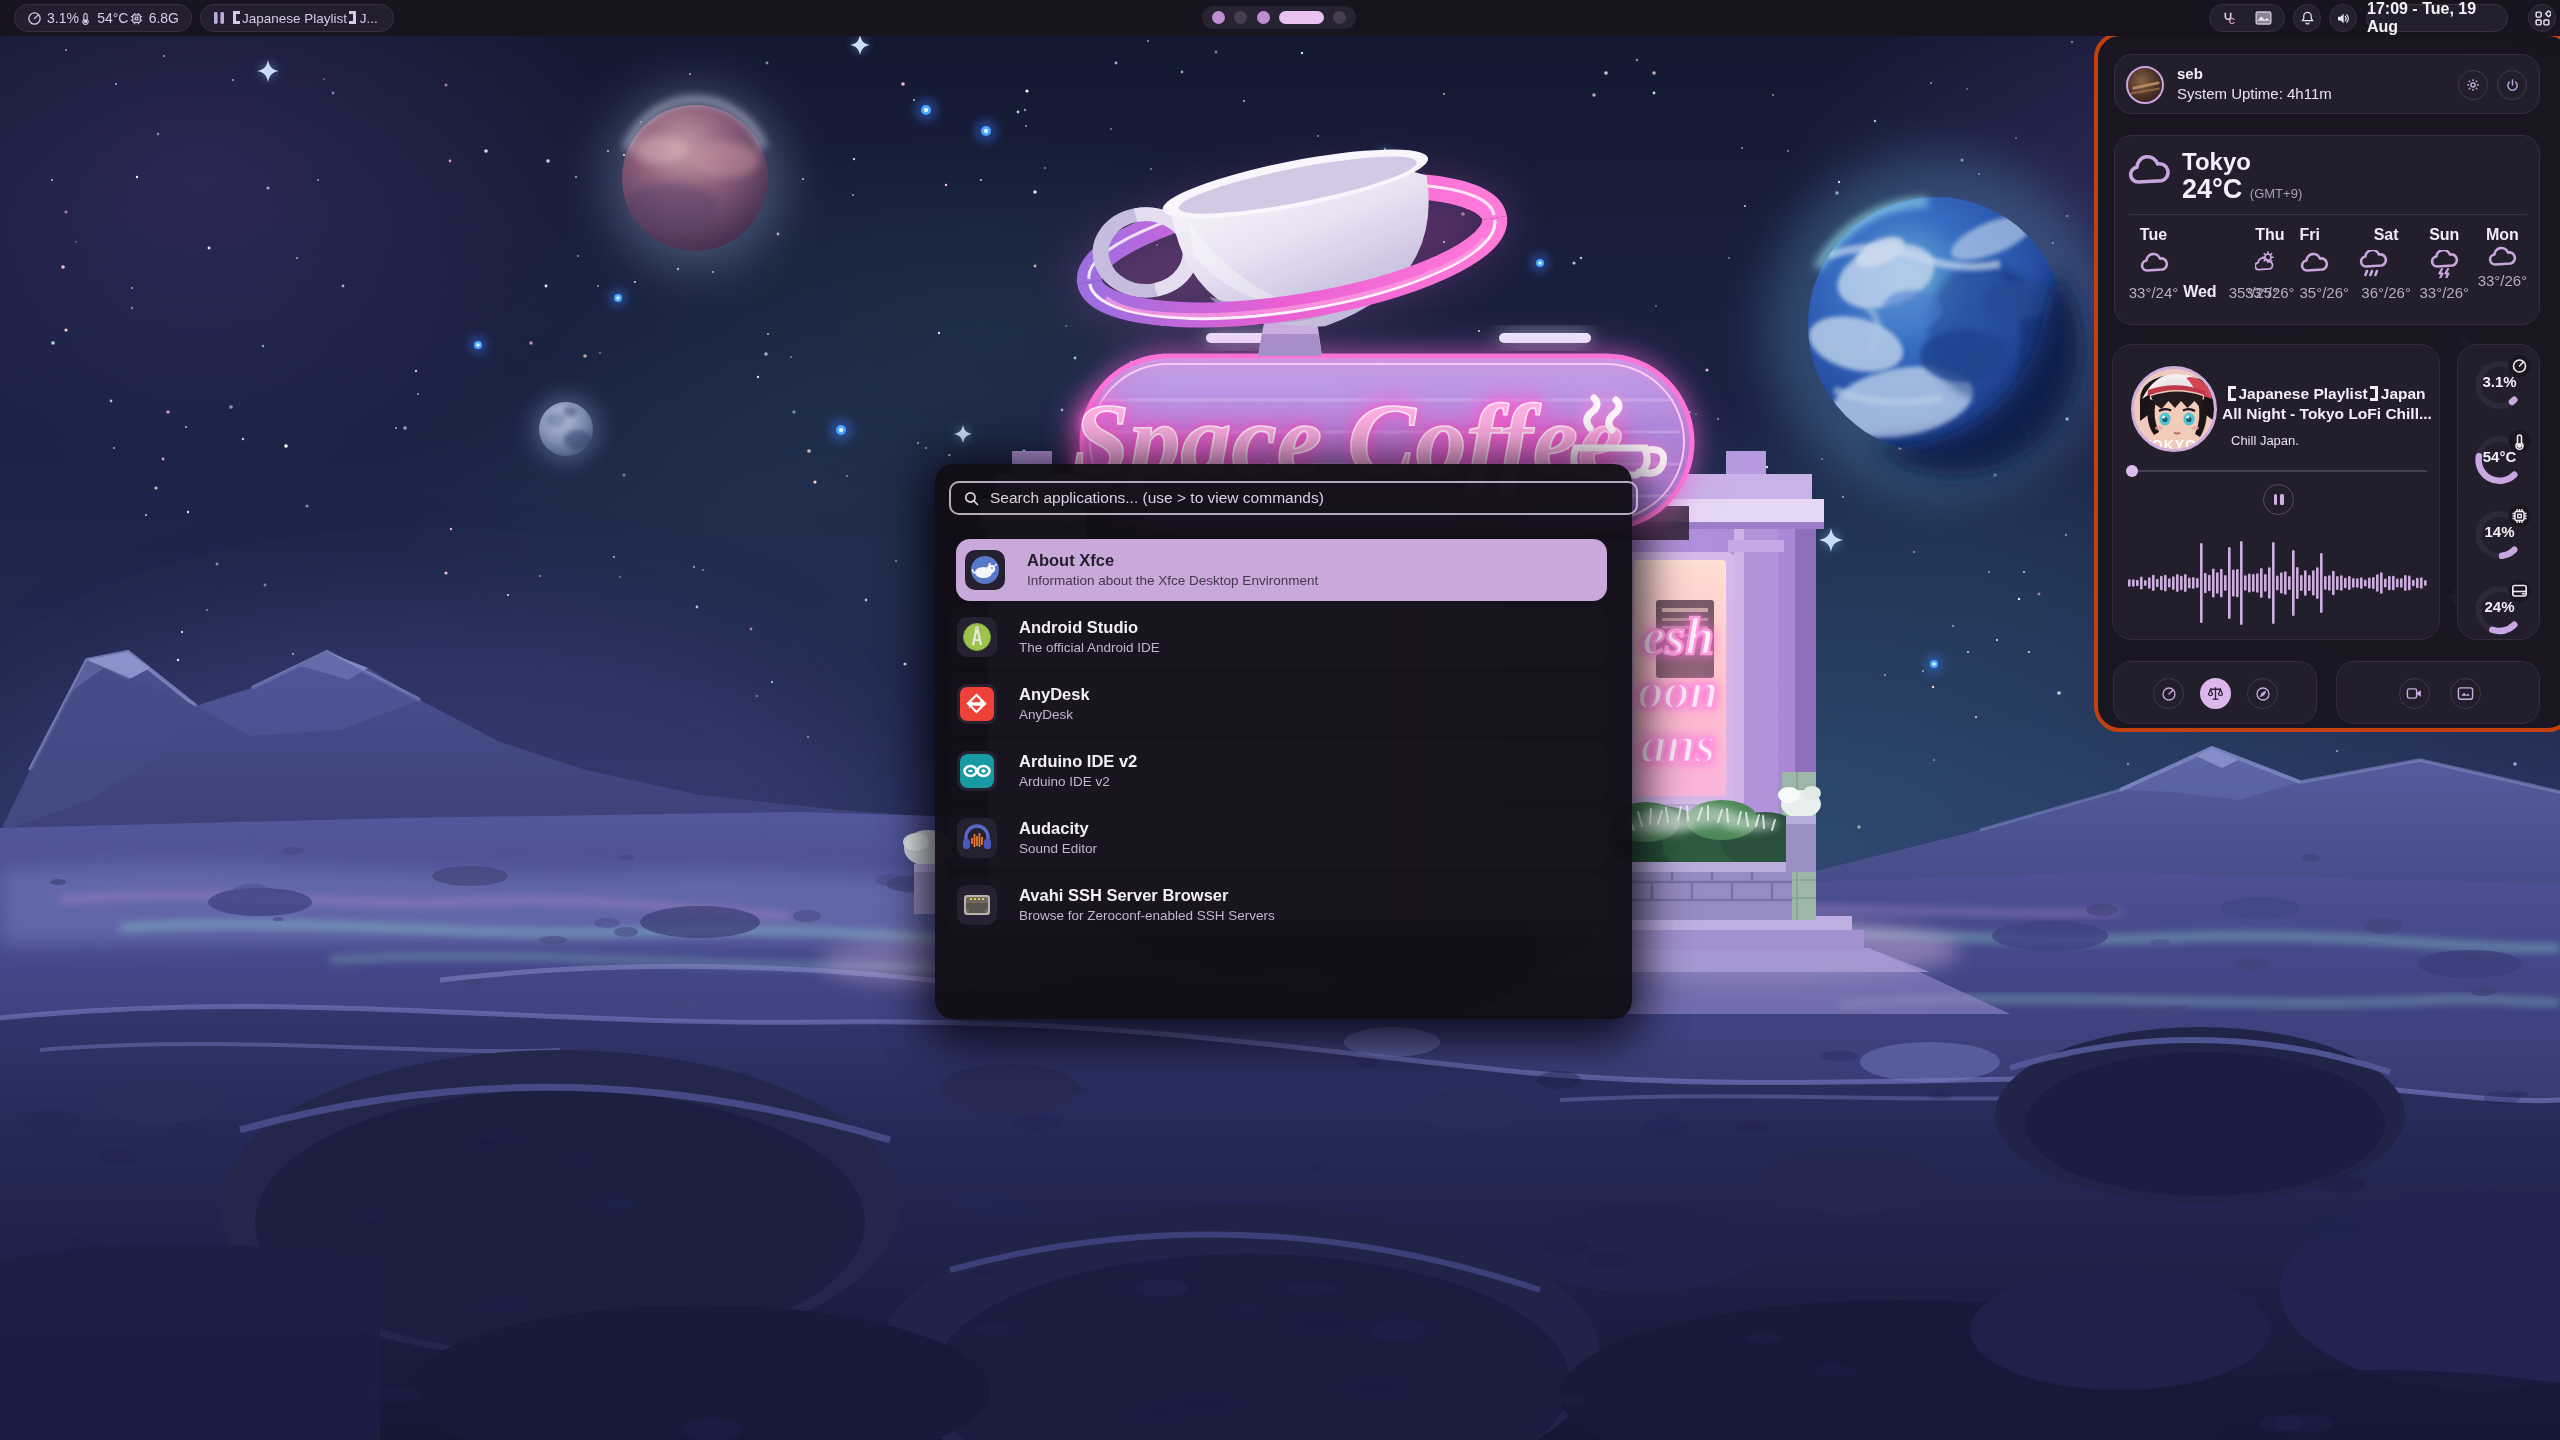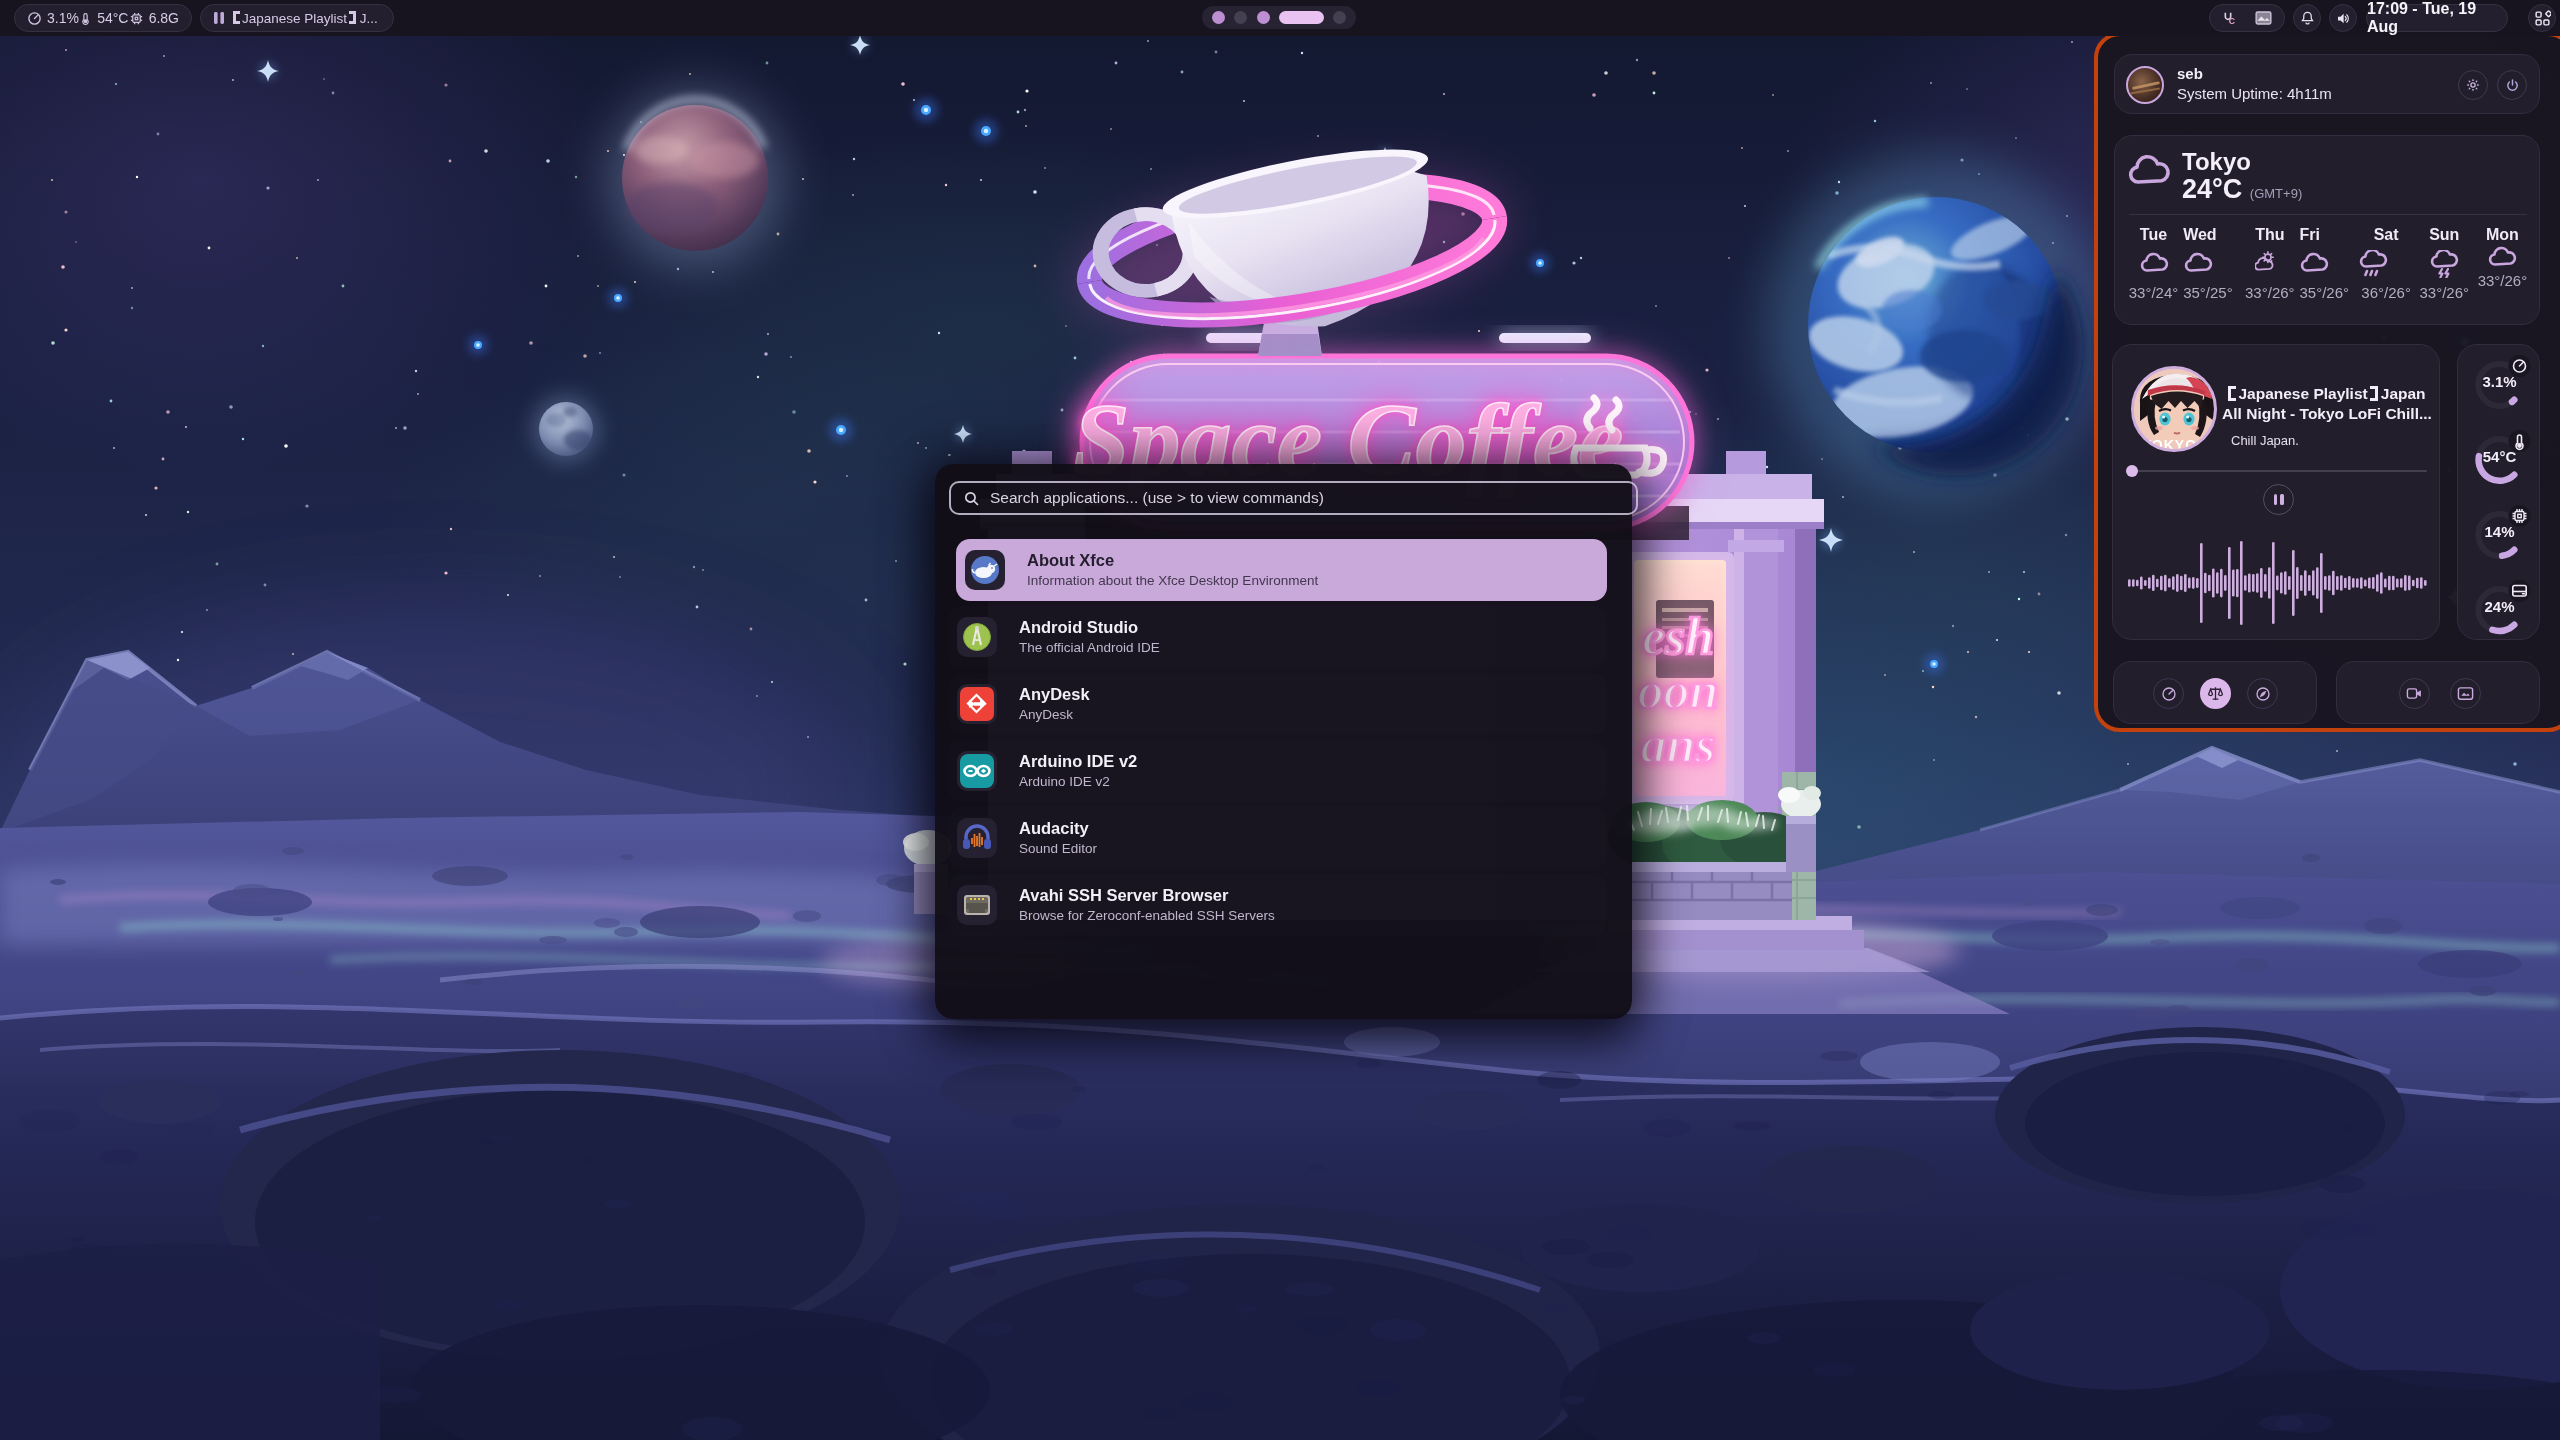--- a/index.html
+++ b/index.html
@@ -1084,21 +1084,21 @@
 
       <div style="width:57px; display:flex; flex-direction:column; align-items:center; gap:6px;">
           <div class="wday">Tue</div>
           <svg width="30" height="28" viewBox="0 0 30 28" fill="none" stroke="#c9a6de" stroke-width="2.6" stroke-linejoin="round" stroke-linecap="round">
             <g transform="translate(0,1)">
               <path d="M8 19.5 a5 5 0 0 1 -0.6 -9.95 A 7 7 0 0 1 20.9 7.5 a 5.6 5.6 0 0 1 2.6 11 Z"></path>
             </g>
           </svg>
           <div class="wtemp">33°/24°</div>
         </div>
-      <div style="width:57px; display:flex; flex-direction:column; align-items:flex-start; gap:6px;">
+      <div style="width:57px; display:flex; flex-direction:row; align-items:flex-end; gap:6px;">
           <div class="wday">Wed</div>
           <svg width="30" height="28" viewBox="0 0 30 28" fill="none" stroke="#c9a6de" stroke-width="2.6" stroke-linejoin="round" stroke-linecap="round">
             <g transform="translate(0,1)">
               <path d="M8 19.5 a5 5 0 0 1 -0.6 -9.95 A 7 7 0 0 1 20.9 7.5 a 5.6 5.6 0 0 1 2.6 11 Z"></path>
             </g>
           </svg>
           <div class="wtemp">35°/25°</div>
         </div>
       <div style="width:57px; display:flex; flex-direction:column; align-items:center; gap:6px;">
           <div class="wday">Thu</div>

